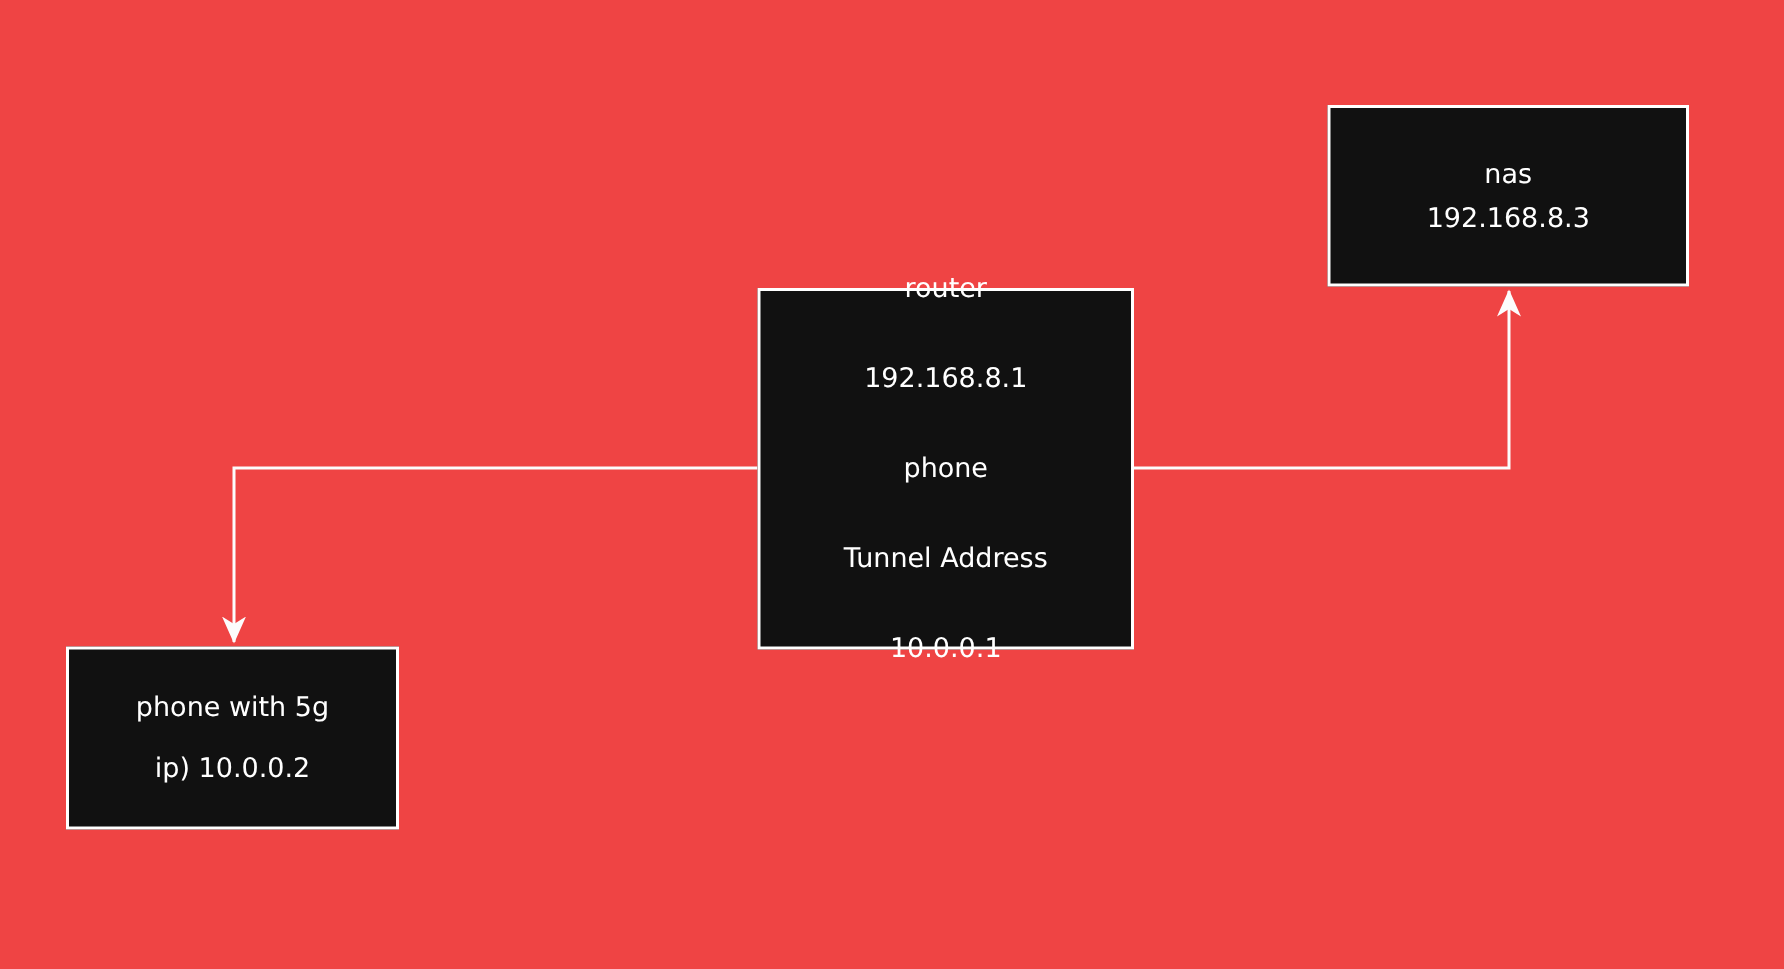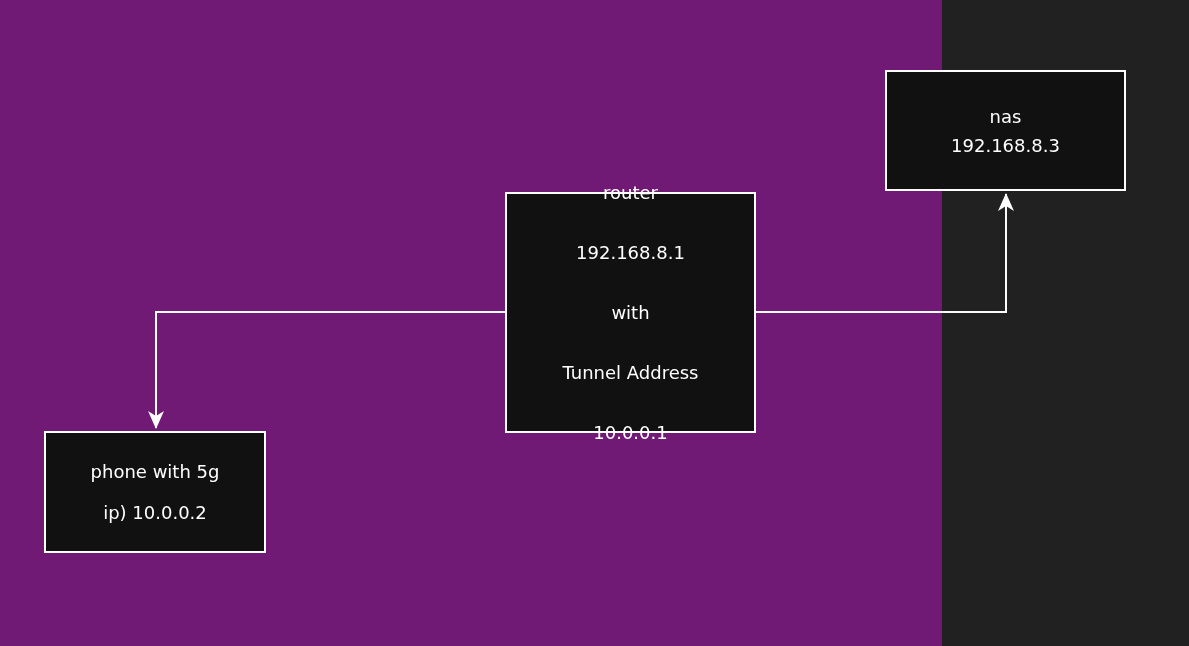--- a/index.html
+++ b/index.html
@@ -8,23 +8,23 @@
   }
   body {
     width: 1189px;
     height: 646px;
     background: #212121;
     overflow: hidden;
     font-family: "DejaVu Sans", "Liberation Sans", sans-serif;
   }
   .canvas {
     position: relative;
-    width: 942px;
+    width: 1189px;
     height: 646px;
-    background: #701a75;
+    background: #ef4444;
   }
   .connectors {
     position: absolute;
     left: 0;
     top: 0;
     width: 1189px;
     height: 646px;
     display: block;
   }
   .edge {
@@ -69,21 +69,21 @@
   </svg>
 
   <div class="node node-nas">
     <div class="line">nas</div>
     <div class="line">192.168.8.3</div>
   </div>
 
   <div class="node node-router">
     <div class="line">router</div>
     <div class="line">192.168.8.1</div>
-    <div class="line">with</div>
+    <div class="line">phone</div>
     <div class="line">Tunnel Address</div>
     <div class="line">10.0.0.1</div>
   </div>
 
   <div class="node node-phone">
     <div class="line">phone with 5g</div>
     <div class="line">ip) 10.0.0.2</div>
   </div>
 
 </div>

